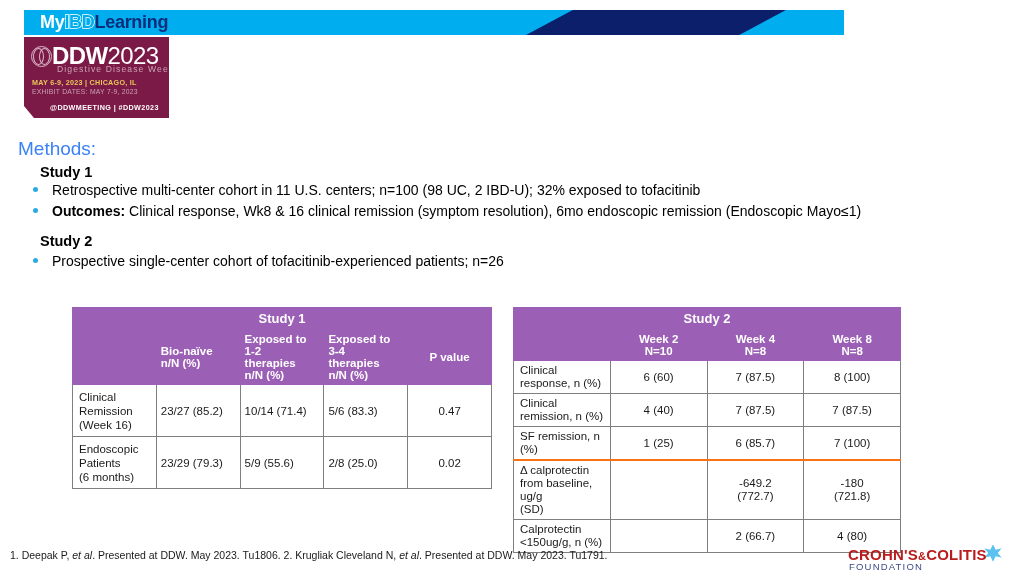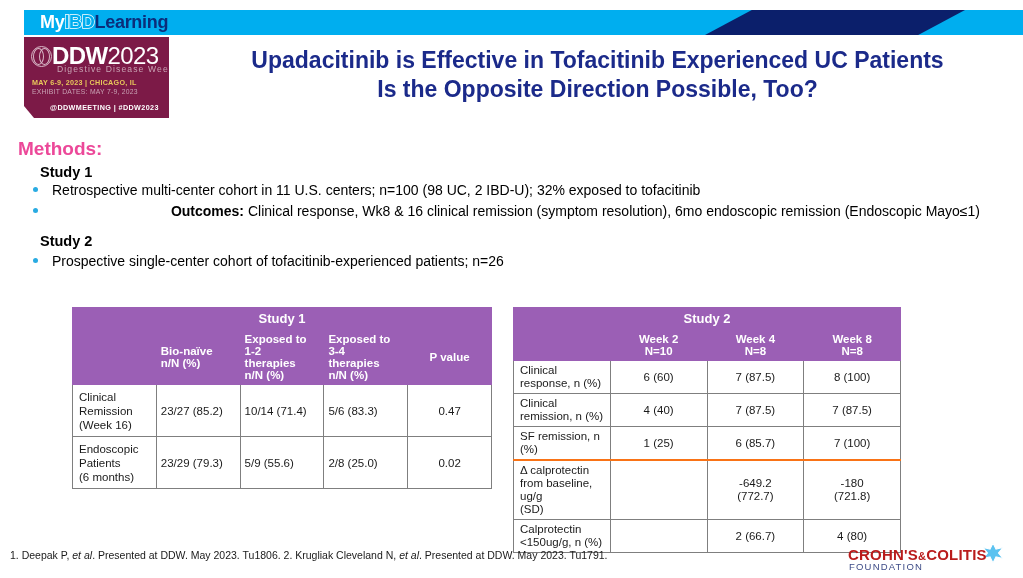--- a/index.html
+++ b/index.html
@@ -17,21 +17,21 @@
     width: 1023px;
     height: 578px;
     background: #ffffff;
   }
 
   
   .banner {
     position: absolute;
     left: 24px;
     top: 10px;
-    width: 999px;
+    width: 820px;
     height: 25px;
     background: #00AEEF;
     overflow: hidden;
   }
   .banner-wedge {
     position: absolute;
     right: 58px;
     top: 0;
     width: 260px;
     height: 25px;
@@ -151,22 +151,22 @@
     font-size: 23px;
     font-weight: bold;
     line-height: 29px;
   }
 
   
   .methods-head {
     position: absolute;
     left: 18px; top: 138px;
     font-size: 19px;
-    font-weight: bold;
-    color: #ec4899;
+    font-weight: normal;
+    color: #3b82f6;
   }
   .study-head {
     position: absolute;
     left: 40px;
     font-size: 14.5px;
     font-weight: bold;
     color: #000000;
   }
   #study1-head { top: 164px; }
   #study2-head { top: 233px; }
@@ -182,21 +182,21 @@
   }
   .bullet::before {
     content: "";
     position: absolute;
     left: 3px; top: 6px;
     width: 5px; height: 5px;
     background: #29ABE2;
     border-radius: 50%;
   }
   #b1 { top: 181px; }
-  #b2 { top: 202px; text-align: right; }
+  #b2 { top: 202px; }
   #b3 { top: 252px; }
   #b4 { top: 273px; }
   .bullet b { font-weight: bold; }
 
   
   table {
     border-collapse: collapse;
     table-layout: fixed;
   }
   .tbl {
@@ -300,24 +300,20 @@
       <div class="ddw-mark"></div>
       <div class="ddw-title"><span class="d">DDW</span><span class="y">2023</span></div>
     </div>
     <div class="ddw-sub">Digestive Disease Week®</div>
     <div class="ddw-dates">MAY 6-9, 2023 | CHICAGO, IL</div>
     <div class="ddw-exhibit">EXHIBIT DATES: MAY 7-9, 2023</div>
     <div class="ddw-social">@DDWMEETING  |  #DDW2023</div>
     <div class="ddw-notch"></div>
   </div>
 
-  <div class="title">
-    <div>Upadacitinib is Effective in Tofacitinib Experienced UC Patients</div>
-    <div>Is the Opposite Direction Possible, Too?</div>
-  </div>
 
   <div class="methods-head">Methods:</div>
   <div class="study-head" id="study1-head">Study 1</div>
 
   <div class="bullet" id="b1">
     <span>Retrospective multi-center cohort in 11 U.S. centers; n=100 (98 UC, 2 IBD-U); 32% exposed to tofacitinib</span>
   </div>
   <div class="bullet" id="b2">
     <b>Outcomes:</b><span> Clinical response, Wk8 &amp; 16 clinical remission (symptom resolution), 6mo endoscopic remission (Endoscopic Mayo≤1)</span>
   </div>

